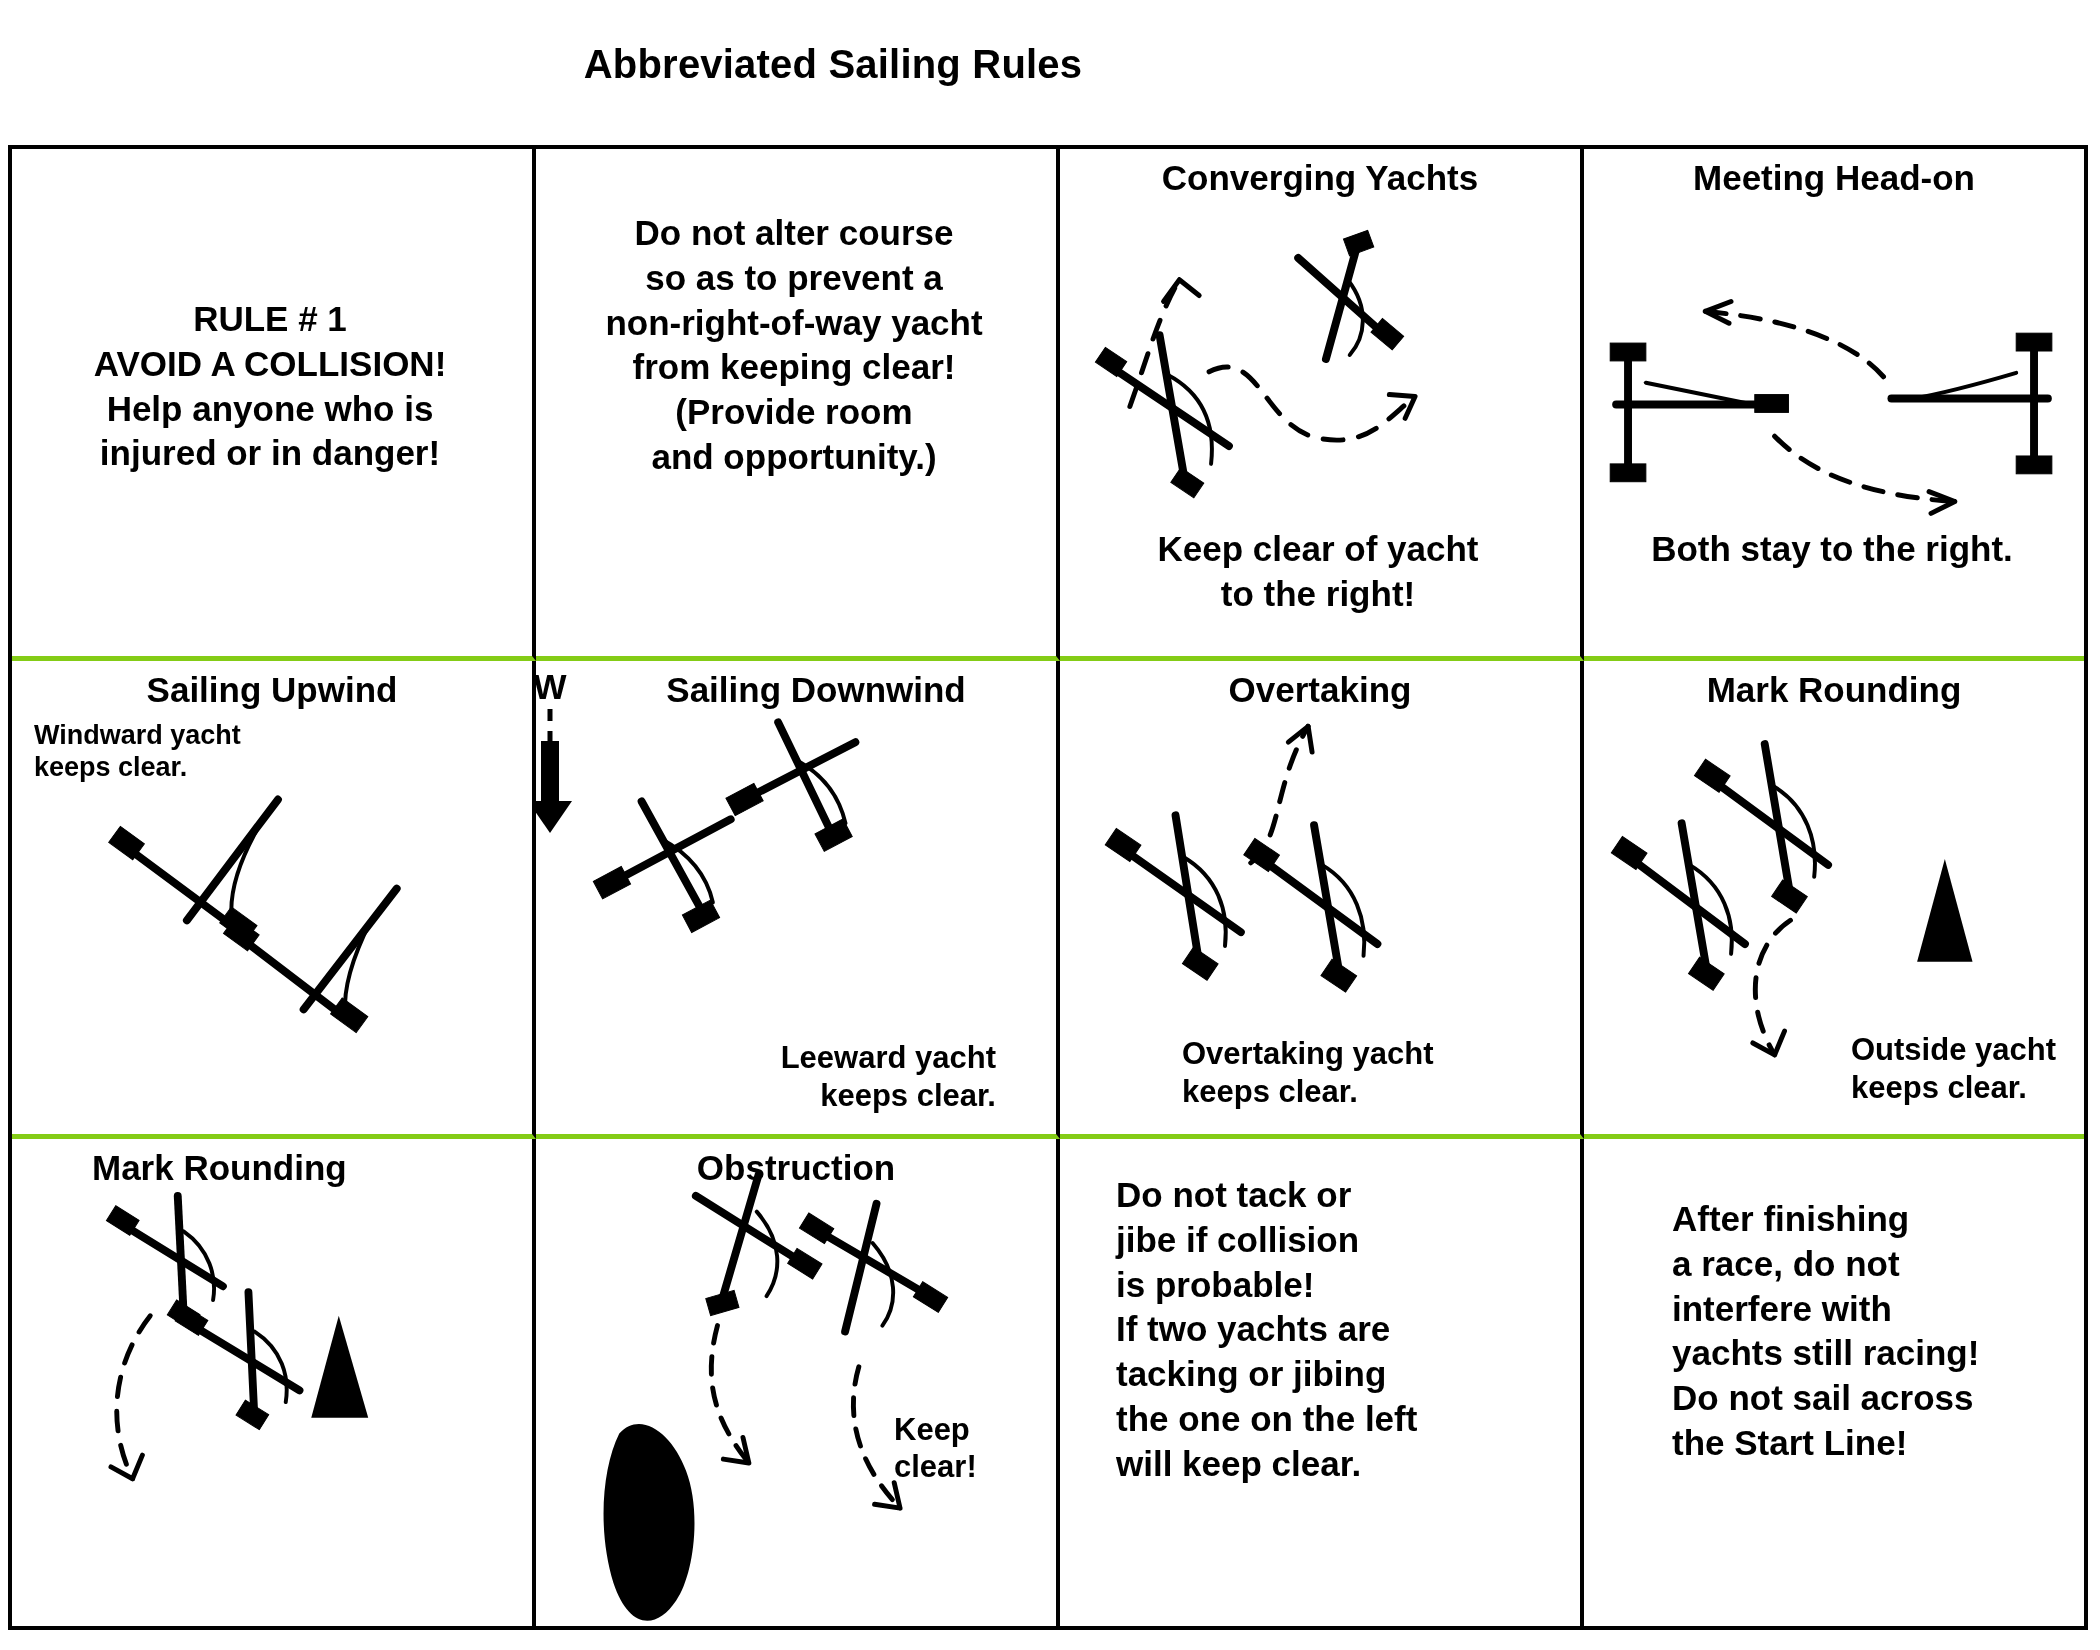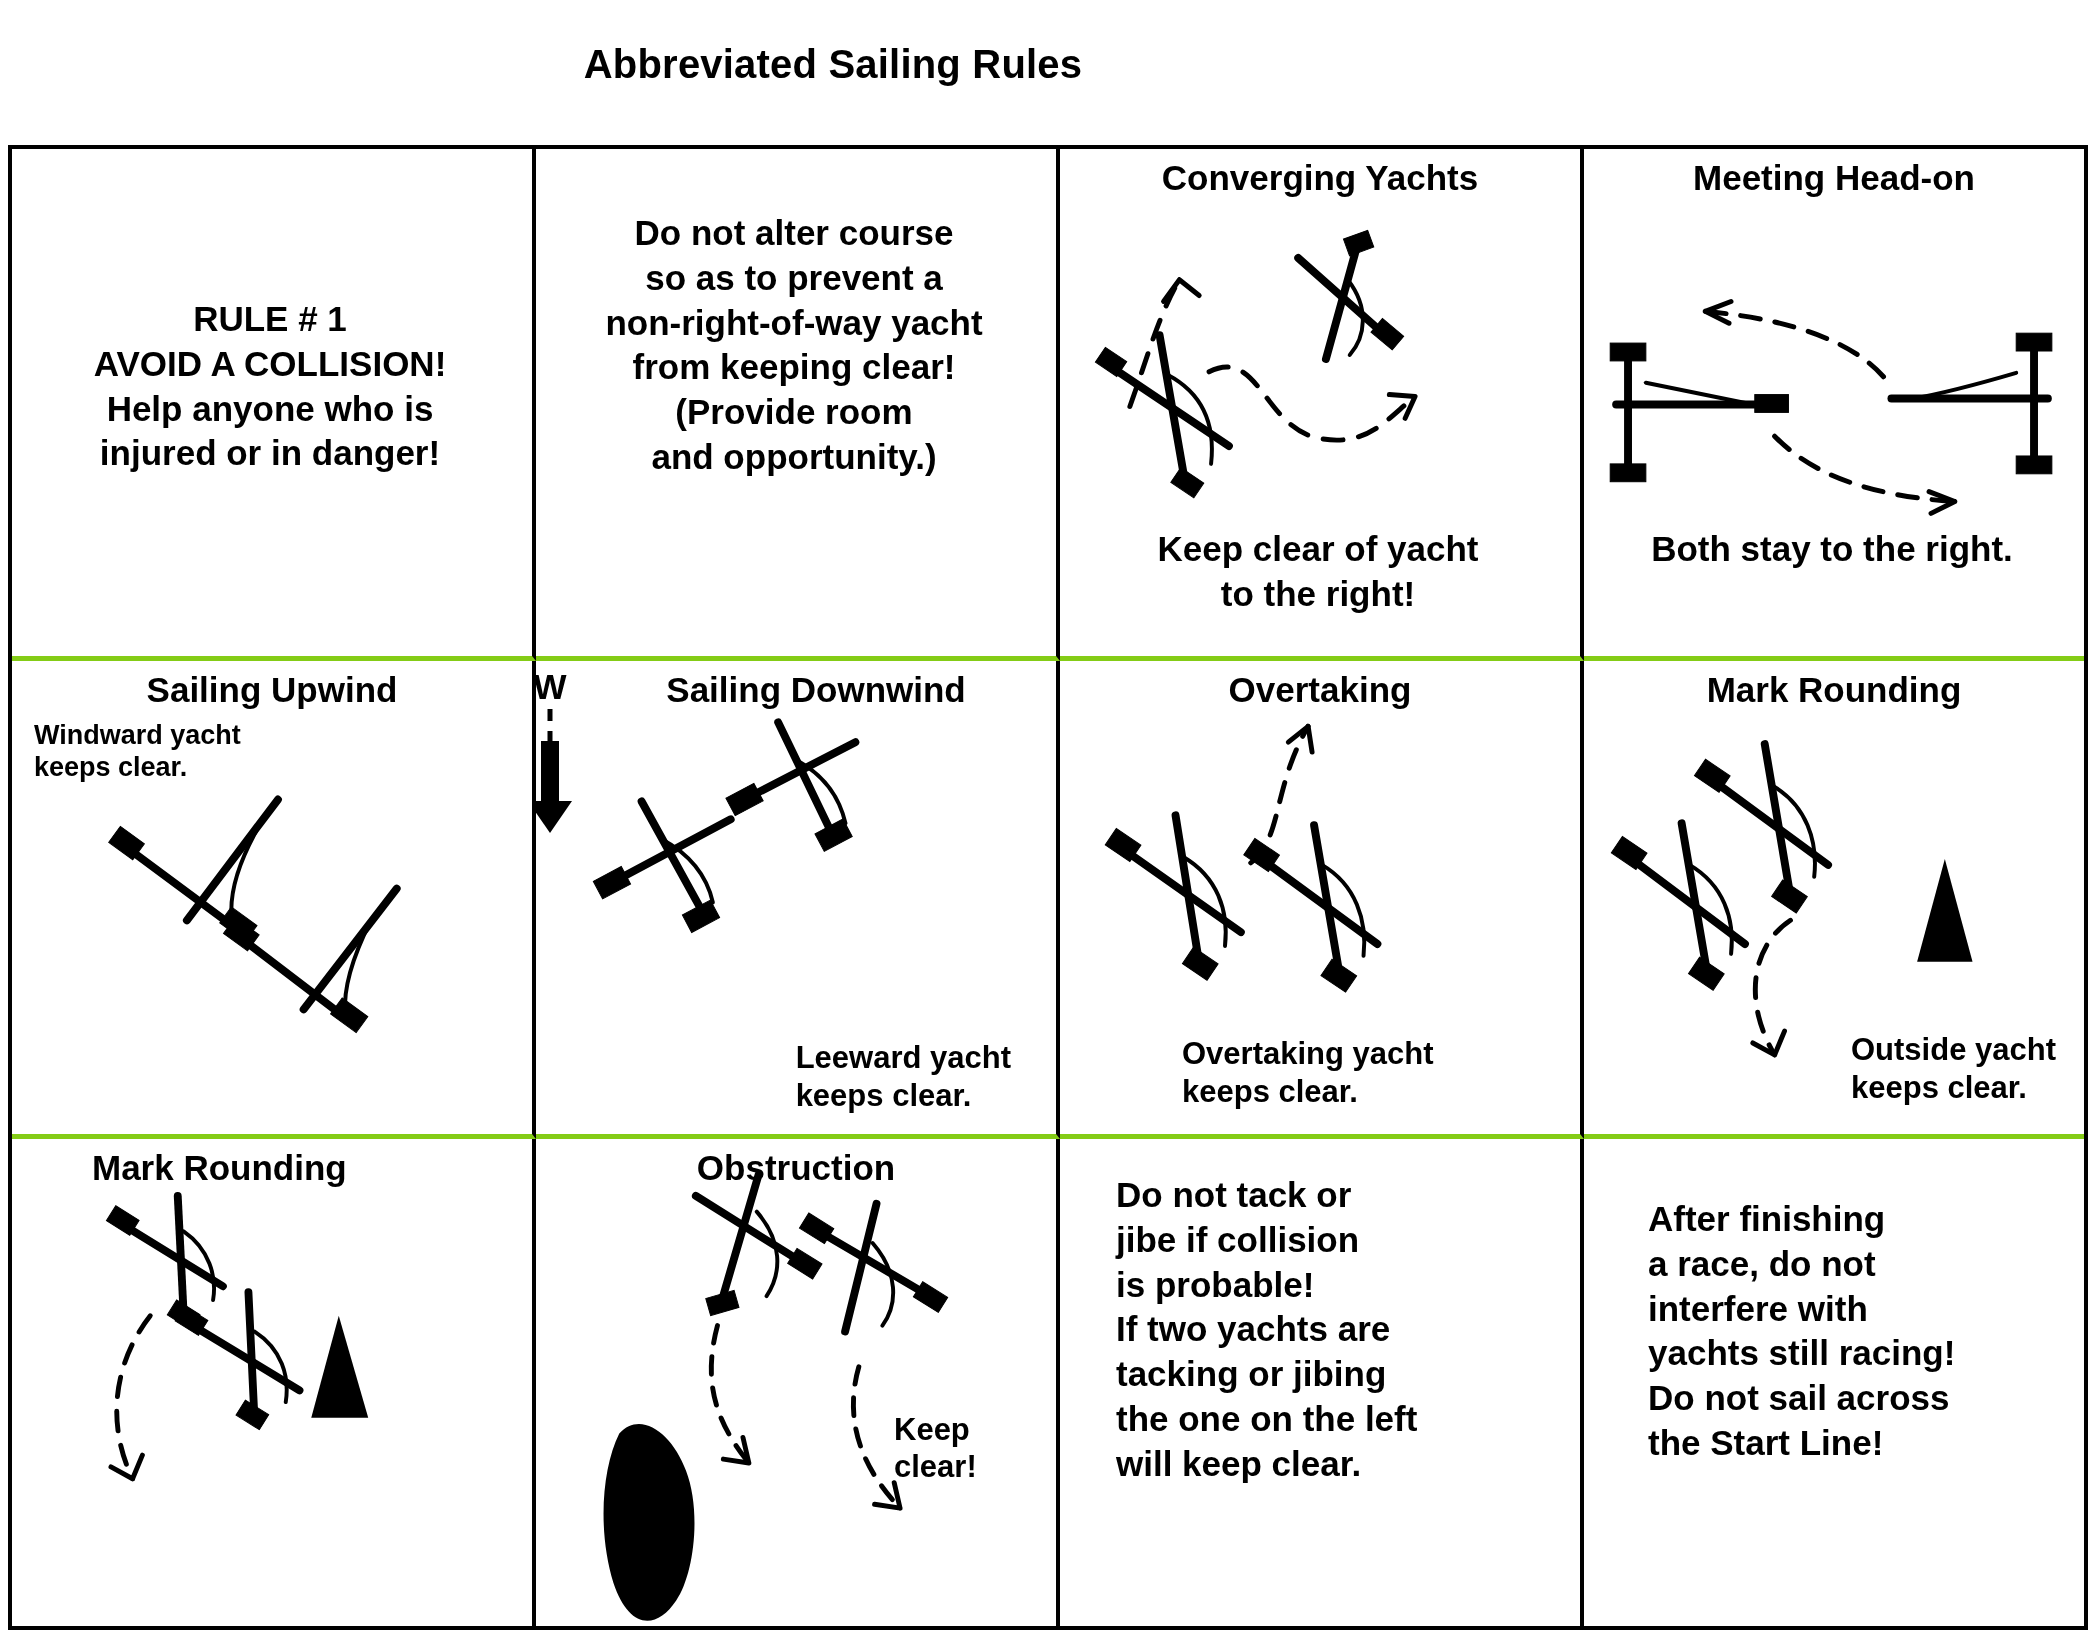--- a/index.html
+++ b/index.html
@@ -228,21 +228,21 @@
           <g stroke-width="8">
             <line x1="206" y1="142" x2="322" y2="82"></line>
             <line x1="244" y1="62" x2="300" y2="178"></line>
             <path d="M262 100 C 292 116, 306 138, 312 164" stroke-width="4"></path>
           </g>
           <rect x="194" y="130" width="32" height="20" fill="#000" transform="rotate(-28 210 140)"></rect>
           <rect x="284" y="166" width="32" height="20" fill="#000" transform="rotate(-28 300 176)"></rect>
         </g>
       </svg>
 
-      <div class="small-note" style="right:45px; bottom:18px; text-align:left; font-size:31px; line-height:1.25;">
+      <div class="small-note" style="right:60px; bottom:18px; text-align:right; font-size:31px; line-height:1.25;">
         <div>Leeward yacht</div>
         <div>keeps clear.</div>
       </div>
     </div>
 
     <div class="cell">
       <div class="cell-title">Overtaking</div>
       <svg class="dg" viewBox="0 0 524 478">
         <g stroke="#000" fill="none" stroke-linecap="round">
           <path d="M192 204 C 224 180, 214 128, 250 66" stroke-width="5" stroke-dasharray="20 15"></path>
@@ -374,21 +374,21 @@
         <div>jibe if collision</div>
         <div>is probable!</div>
         <div>If two yachts are</div>
         <div>tacking or jibing</div>
         <div>the one on the left</div>
         <div>will keep clear.</div>
       </div>
     </div>
 
     <div class="cell last-row last-col">
-      <div class="block-text" style="position:absolute; left:64px; top:58px;">
+      <div class="block-text" style="position:absolute; left:88px; top:58px;">
         <div>After finishing</div>
         <div>a race, do not</div>
         <div>interfere with</div>
         <div>yachts still racing!</div>
         <div>Do not sail across</div>
         <div>the Start Line!</div>
       </div>
     </div>
 
   </div>

